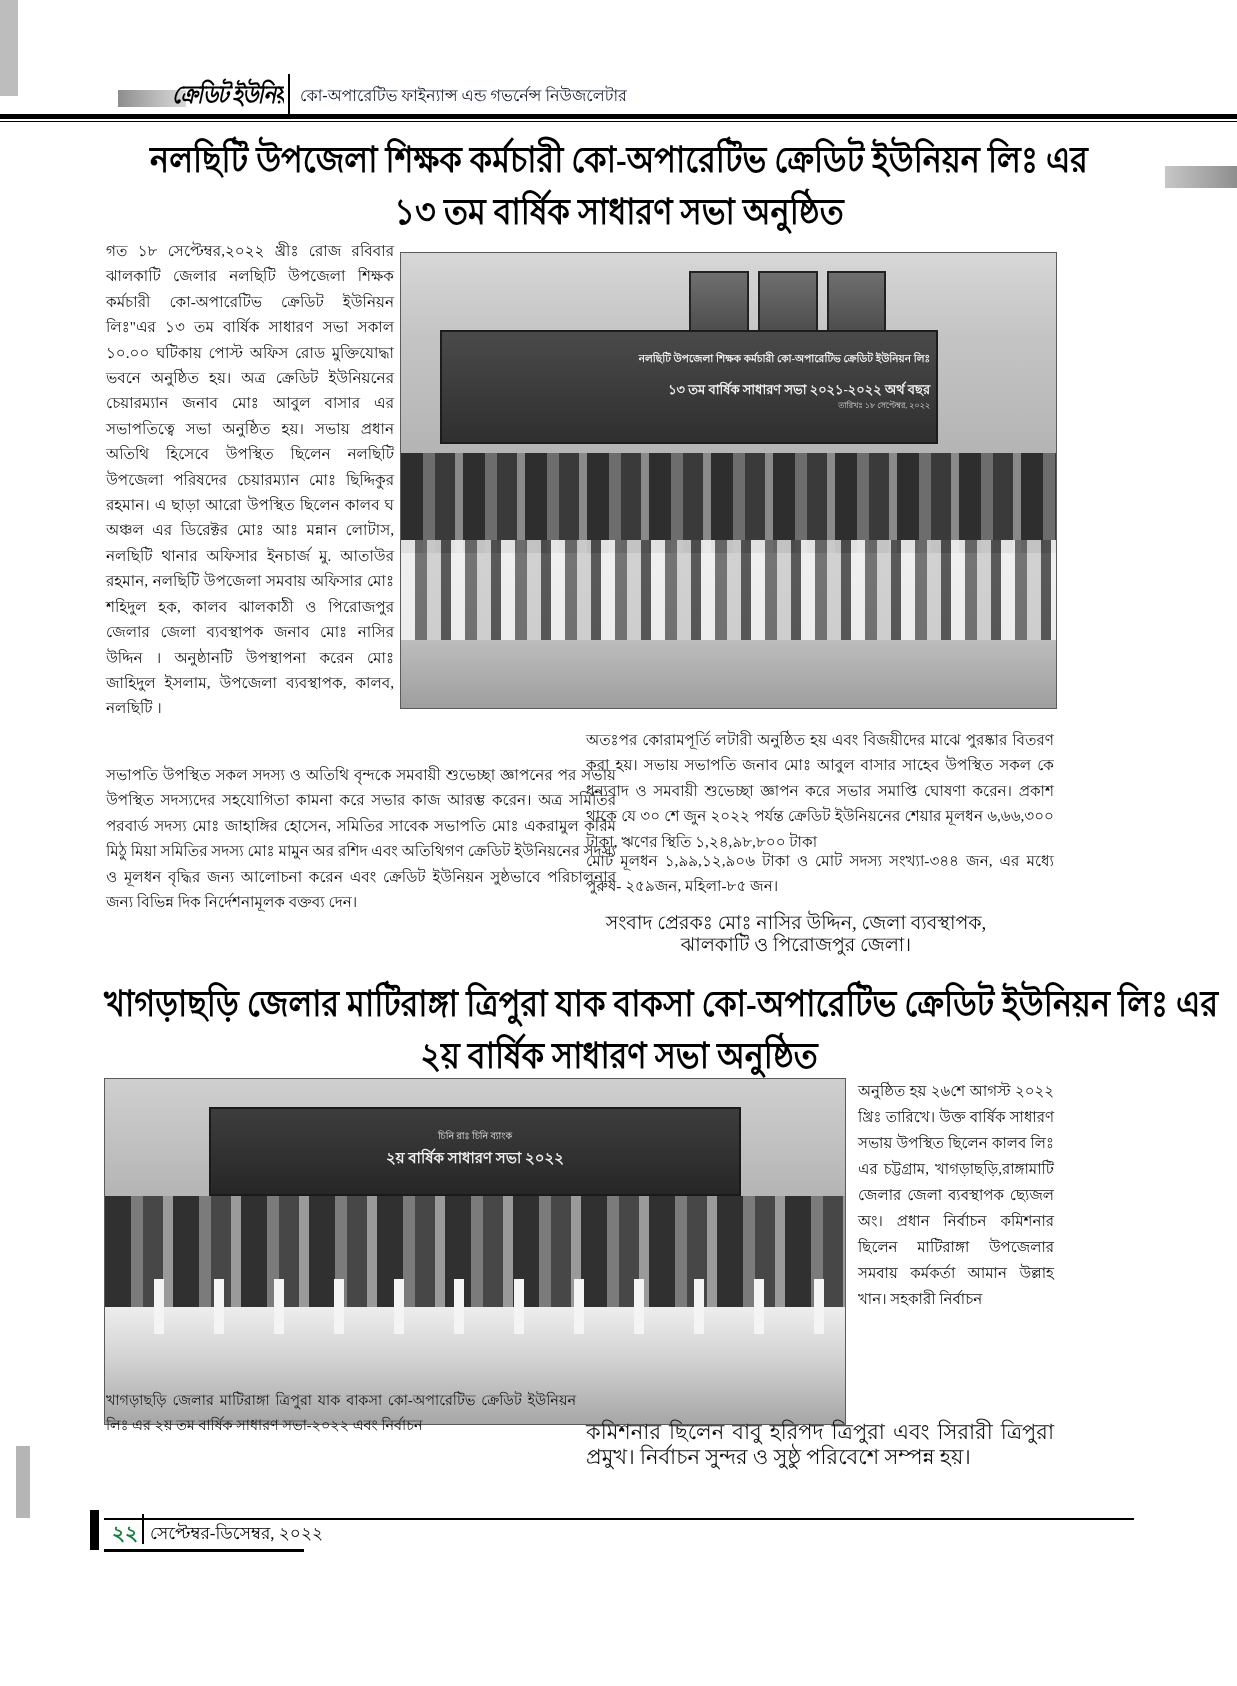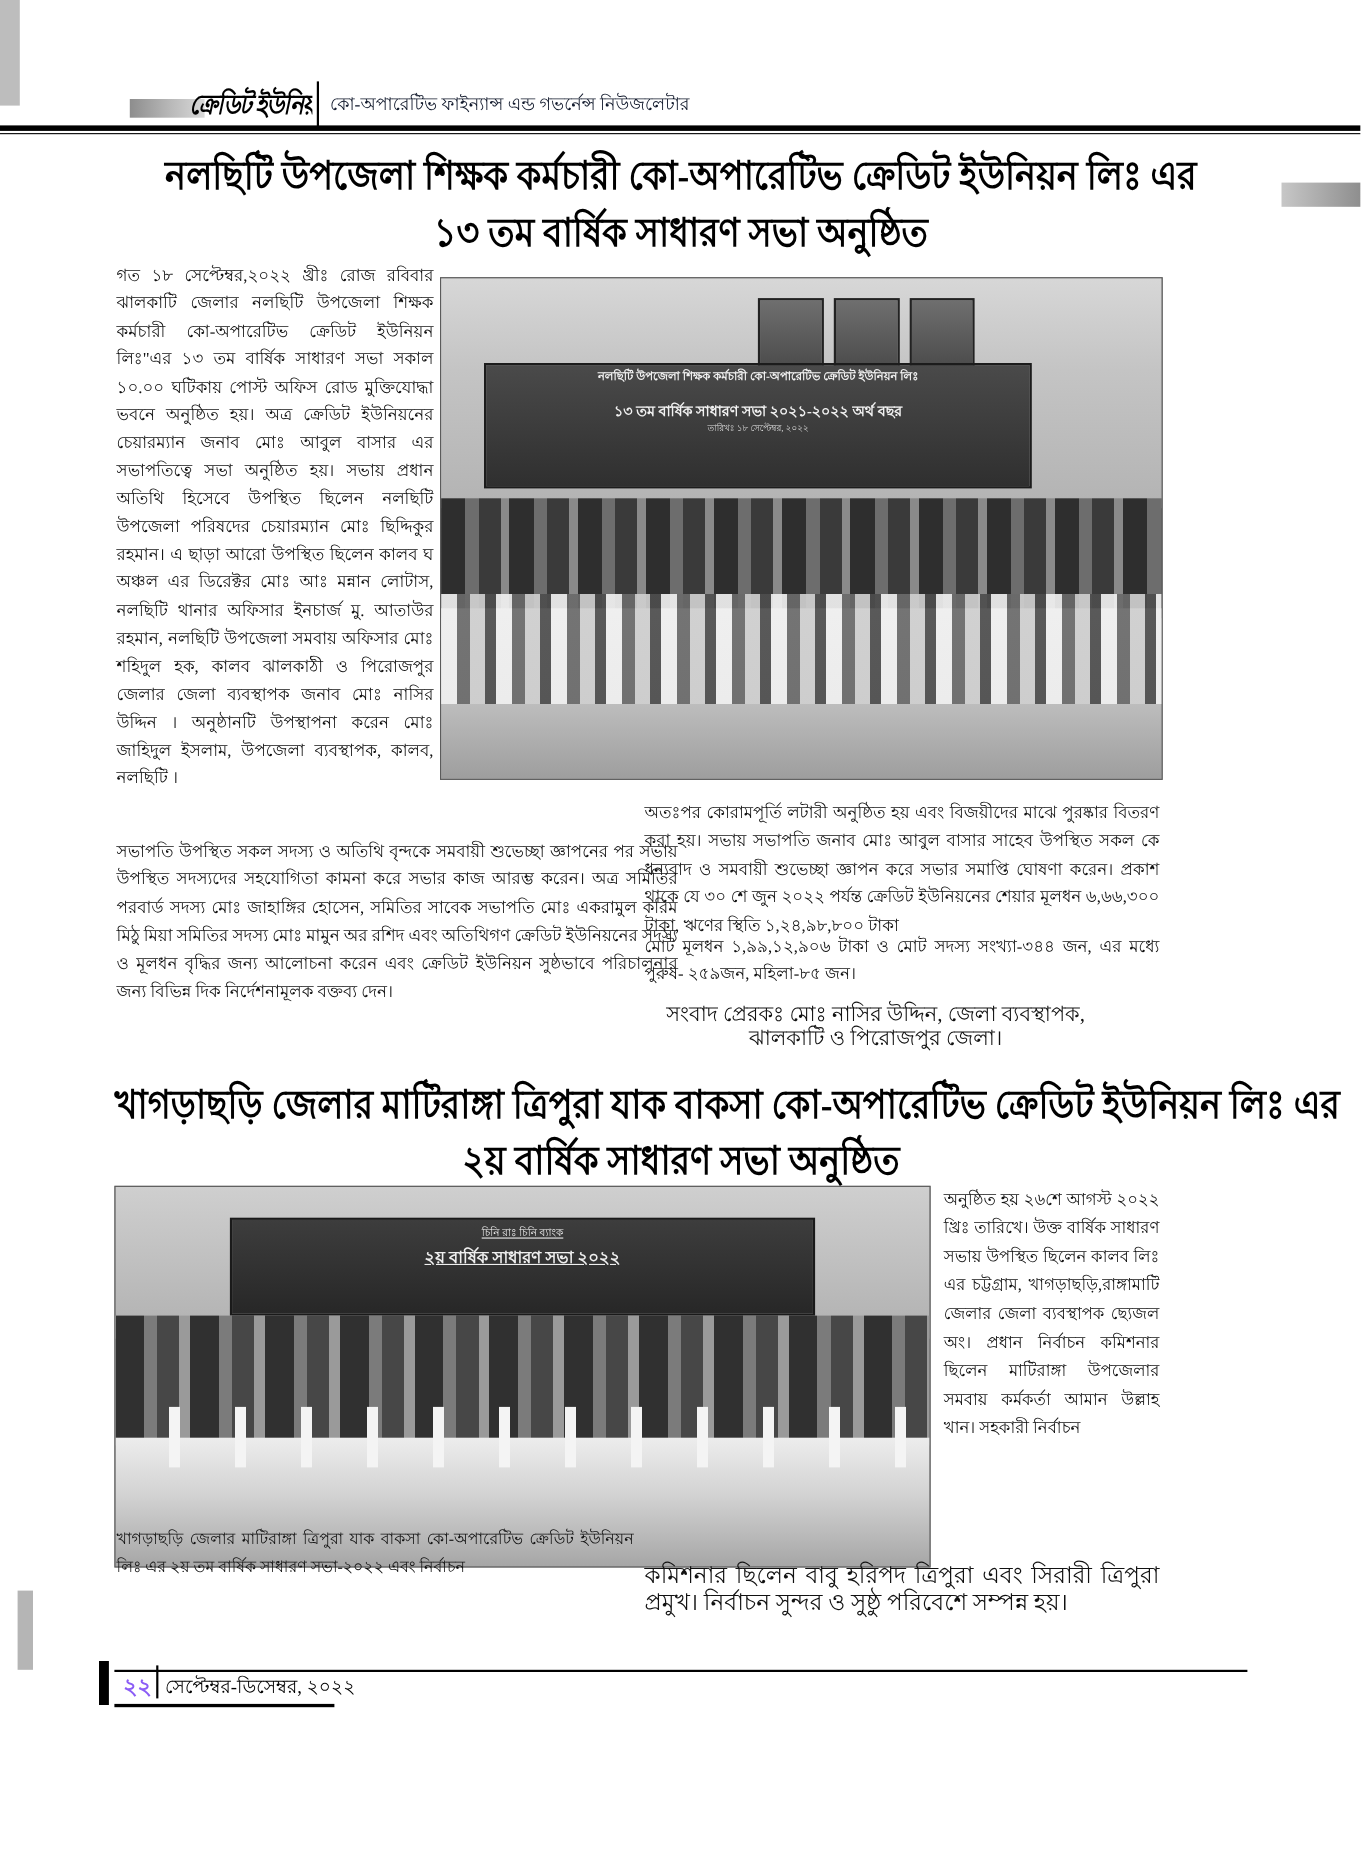--- a/index.html
+++ b/index.html
@@ -193,24 +193,24 @@
     background:
       linear-gradient(180deg,#d7d7d7 0%,#c4c4c4 40%,#b3b3b3 100%);
   }
   .p1-banner {
     position:absolute; left:6%; top:17%; width:76%; height:25%;
     background: linear-gradient(180deg,#4a4a4a,#2f2f2f);
     border:2px solid #1c1c1c;
     color:#f2f2f2;
     font-size:10px;
     line-height:13px;
-    padding:4px 6px;
+    padding:20px 6px;
     box-sizing:border-box;
     overflow:hidden;
-    text-align:center;
+    text-align:right;
   }
   .p1-banner .b-top { font-size: 10.5px; font-weight:700; }
   .p1-banner .b-mid { font-size: 13px; font-weight:700; margin-top:18px;}
   .p1-banner .b-bot { font-size: 8px; margin-top:3px; opacity:.85;}
   .p1-portrait {
     position:absolute; top:4%; height:19%; width:8.5%;
     background: linear-gradient(180deg,#6f6f6f,#3c3c3c);
     border:2px solid #222;
   }
   .p1-portrait.a { left: 44%; }
@@ -242,21 +242,21 @@
 
   .p2-wall {
     position:absolute; left:0; top:0; width:100%; height:40%;
     background: linear-gradient(180deg,#cfcfcf,#b0b0b0);
   }
   .p2-banner {
     position:absolute; left:14%; top:8%; width:72%; height:26%;
     background: linear-gradient(180deg,#3d3d3d,#272727);
     border:2px solid #1a1a1a;
     color:#efefef; font-size:11px; text-align:center;
-    padding-top:5px; box-sizing:border-box; overflow:hidden;text-decoration:underline;
+    padding-top:20px; box-sizing:border-box; overflow:hidden;
   }
   .p2-banner .b-top{font-size:9.5px}
   .p2-banner .b-mid{font-size:15px;font-weight:700;margin-top:2px}
   .p2-people {
     position:absolute; left:0; top:34%; width:100%; height:34%;
     background:
       repeating-linear-gradient(90deg,
         #303030 0px,#303030 26px,
         #7b7b7b 26px,#7b7b7b 38px,
         #474747 38px,#474747 58px,
@@ -317,21 +317,21 @@
     width: 9px;
     height: 40px;
     background: #000;
   }
   .footer-num {
     position: absolute;
     left: 112px;
     top: 1518px;
     font-size: 20px;
     font-weight: 700;
-    color: #8b5cf6;
+    color: #15803d;
     letter-spacing: 0px;
   }
   .footer-sep {
     position: absolute;
     left: 142px;
     top: 1514px;
     width: 2px;
     height: 30px;
     background: #000;
   }

